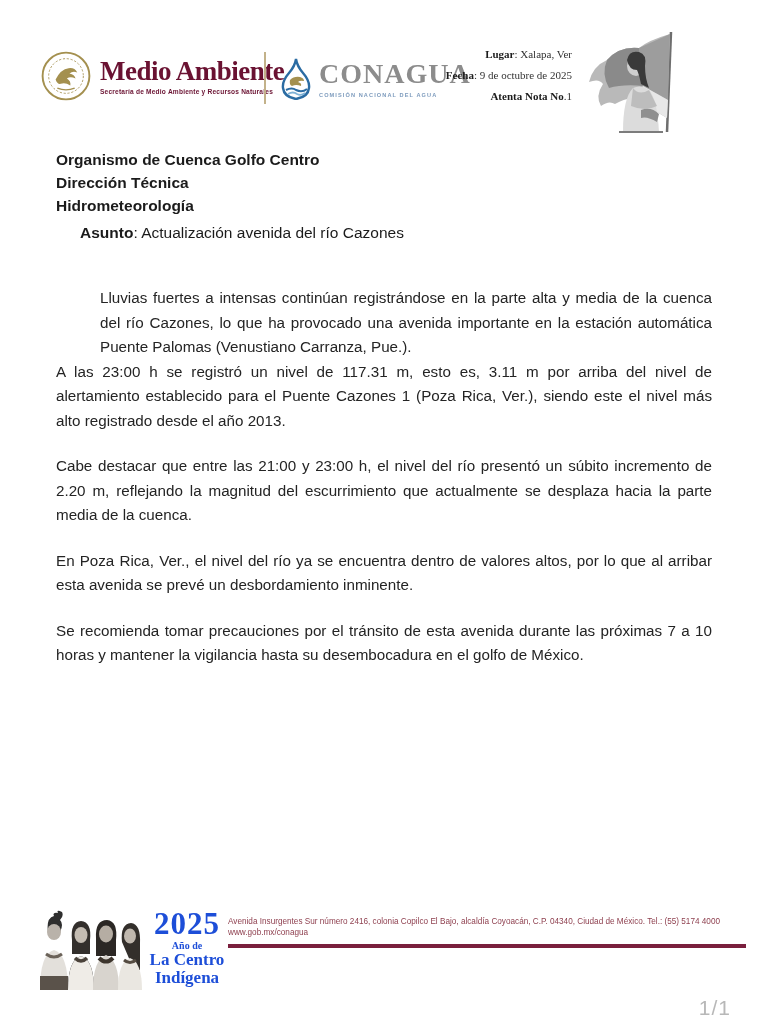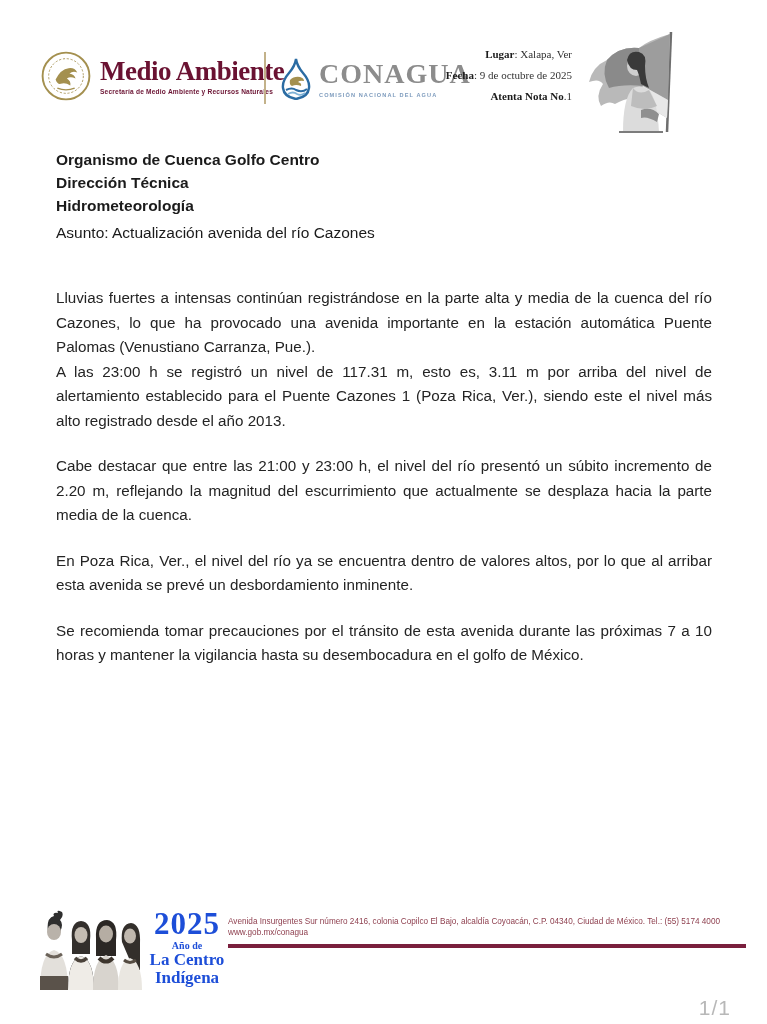--- a/index.html
+++ b/index.html
@@ -29,29 +29,29 @@
   }
   .cn-text .cn-sub{font-size:5.6px;color:#7d9bbd;letter-spacing:1.1px;margin-top:4px;font-weight:bold;}
 
   .meta{position:absolute;right:155px;top:2px;text-align:right;font-size:11px;line-height:21px;color:#333;white-space:nowrap;font-family:Liberation Serif, serif;}
   .meta b{color:#1c1c1c;}
   .flag-art{position:absolute;right:40px;top:-16px;width:108px;height:112px;}
 
   
   .recipient{position:absolute;left:56px;top:148px;font-size:15.5px;font-weight:bold;line-height:23px;color:#1b1b1b;}
   .subject{position:absolute;left:56px;top:224px;font-size:15.5px;color:#1b1b1b;}
-  .subject b{font-weight:normal;}
+  .subject b{font-weight:bold;margin-left:24px;}
 
   
   .letter-body{
     position:absolute;left:56px;top:286px;width:656px;
     font-size:15.2px;line-height:24.5px;text-align:justify;color:#242424;
   }
   .letter-body p{margin:0 0 21px 0;}
-  .letter-body p.tight{margin-bottom:0;}
+  .letter-body p.tight{margin-bottom:0;margin-left:44px;}
 
   
   .footer{position:absolute;left:0;right:0;bottom:0;height:120px;}
   .women-art{position:absolute;left:38px;top:6px;width:104px;height:80px;}
   .y2025{position:absolute;left:148px;top:4px;width:78px;text-align:center;color:#1d4ed8;font-family:"Liberation Serif", serif;}
   .y2025 .num{font-size:31px;font-weight:bold;letter-spacing:1px;line-height:1;}
   .y2025 .anio{font-size:10px;font-weight:bold;margin-top:1px;}
   .y2025 .mujer{font-size:17px;font-weight:bold;line-height:18px;}
   .addr{position:absolute;left:228px;top:12px;width:520px;font-size:8.2px;line-height:11px;color:#8f4150;}
   .rule{position:absolute;left:228px;top:40px;width:518px;height:4px;background:#7a1f3d;}

